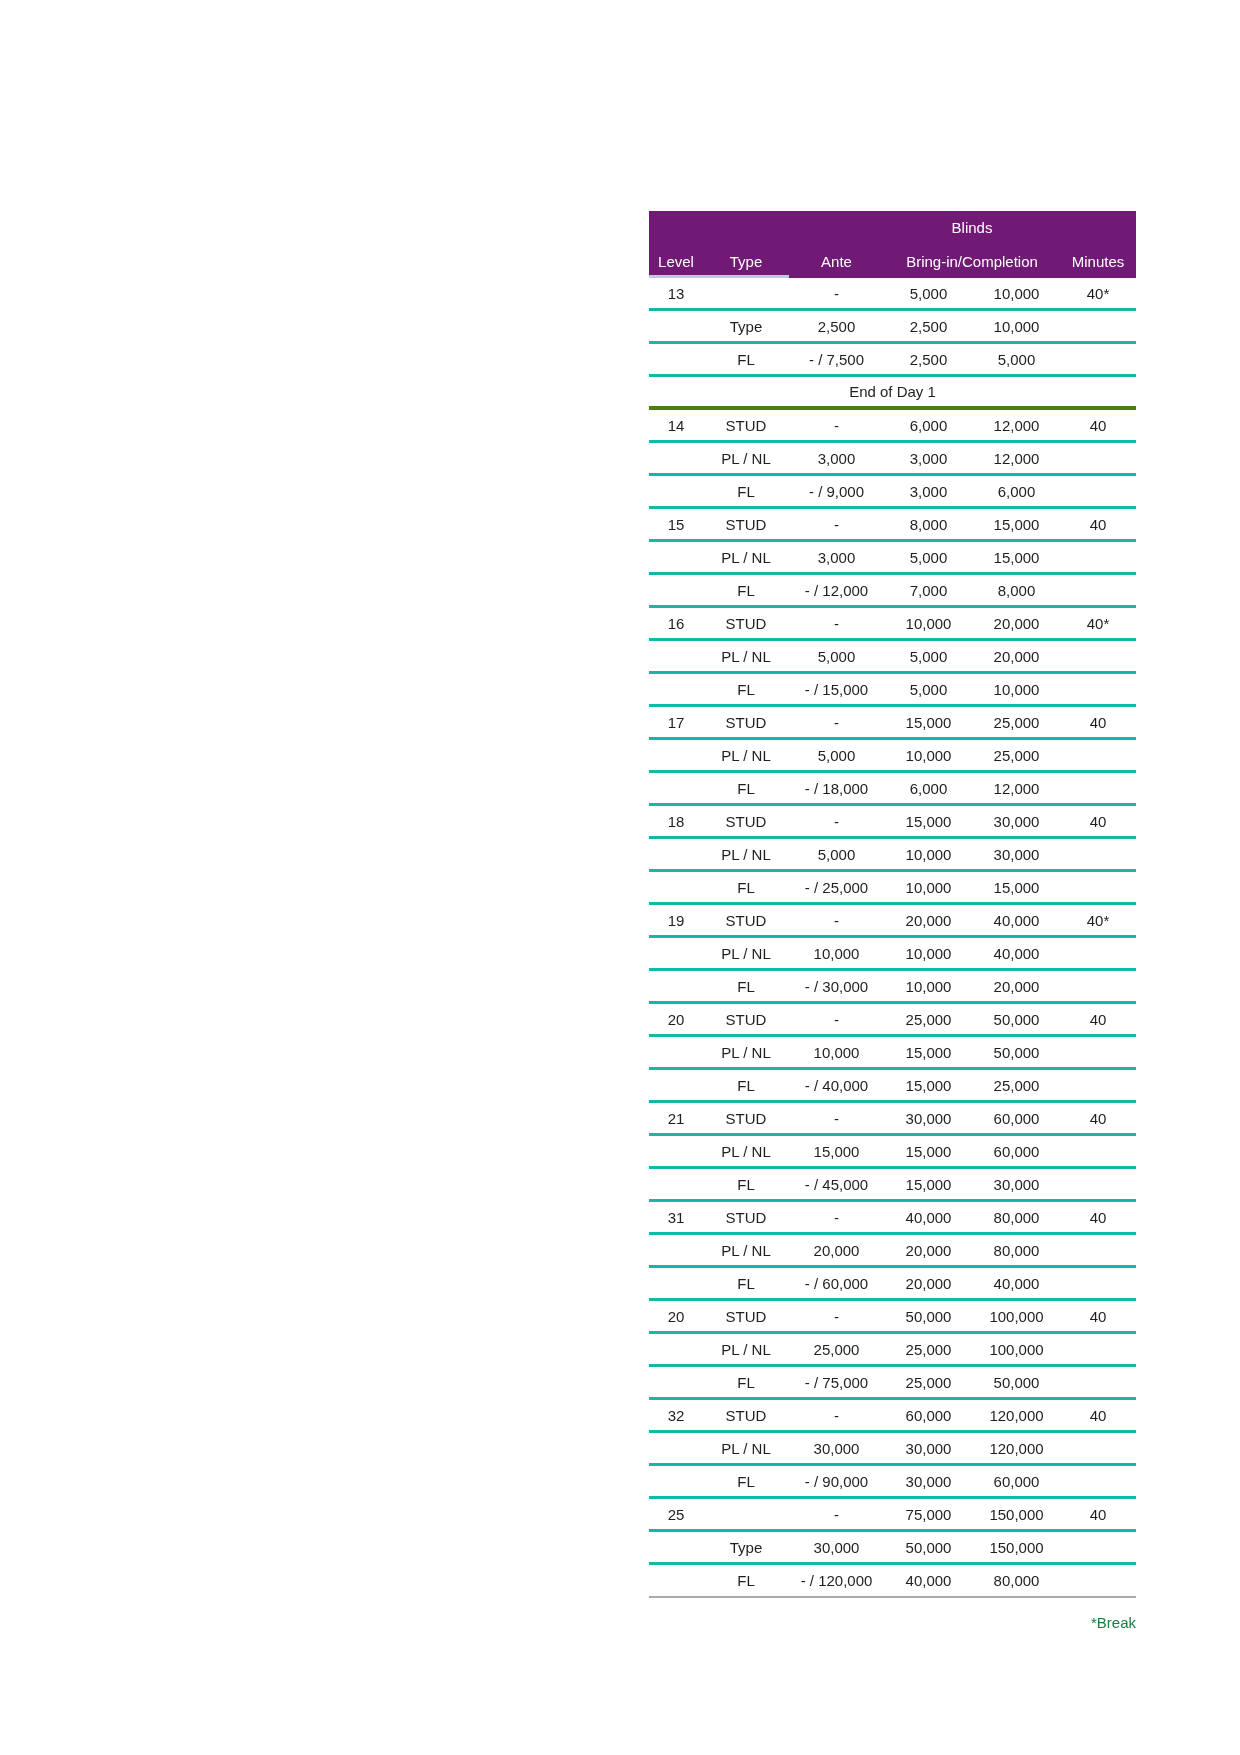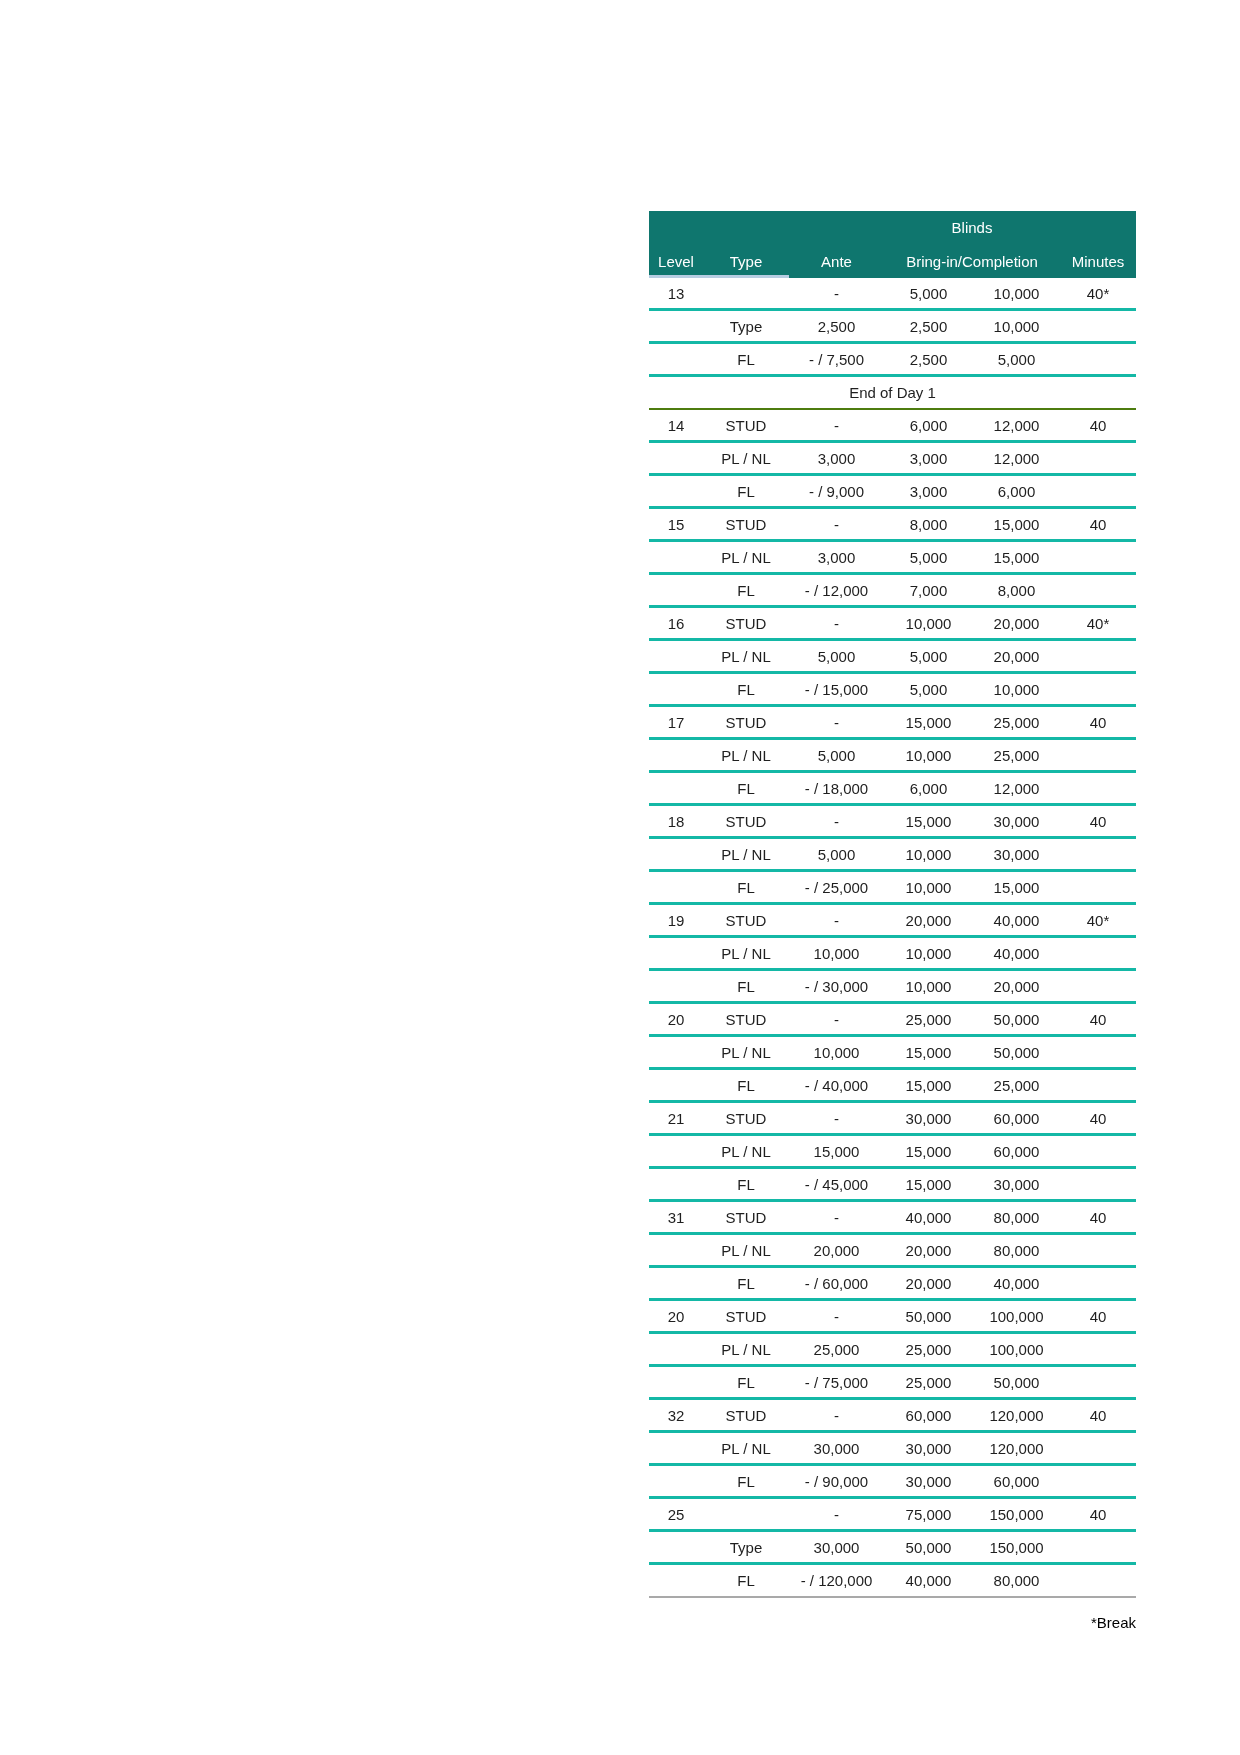--- a/index.html
+++ b/index.html
@@ -18,21 +18,21 @@
   }
   .grid {
     display: grid;
     grid-template-columns: 54px 86px 95px 89px 87px 76px;
   }
   
   .thead {
     position: relative;
     color: #ffffff;
   }
-  .hrow { background: #0f766e; }
+  .hrow { background: #701a75; }
   .hrow.top { height: 33px; }
   .hrow.labels { height: 34px; }
   .hcell {
     display: flex; align-items: center; justify-content: center;
     font-size: 15px;
     white-space: nowrap;
   }
   .span-12-13 { grid-column: 4 / 6; }
   .span-1-3   { grid-column: 1 / 4; }
   .accent-underline {
@@ -49,34 +49,34 @@
   }
   .row.last { border-bottom: 2px solid #a9a9a9; }
   .cell {
     font-size: 15px;
     text-align: center;
     white-space: nowrap;
     overflow: visible;
   }
   .row-span {
     height: 33px;
-    border-bottom: 2px solid #4d7c0f;
+    border-bottom: 4px solid #4d7c0f;
     display: flex; align-items: center; justify-content: center;
     font-size: 15px;
     text-align: right;
   }
   
   .footnote {
     position: absolute;
     left: 649px; top: 1606px;
     width: 487px;
     text-align: right;
     font-size: 15px;
     line-height: 33px;
-    color: #000000;
+    color: #15803d;
   }
 </style>
 </head>
 <body>
 
 <div class="sheet">
 
   <div class="thead">
     <div class="grid hrow top">
       <div class="hcell span-1-3"></div>

